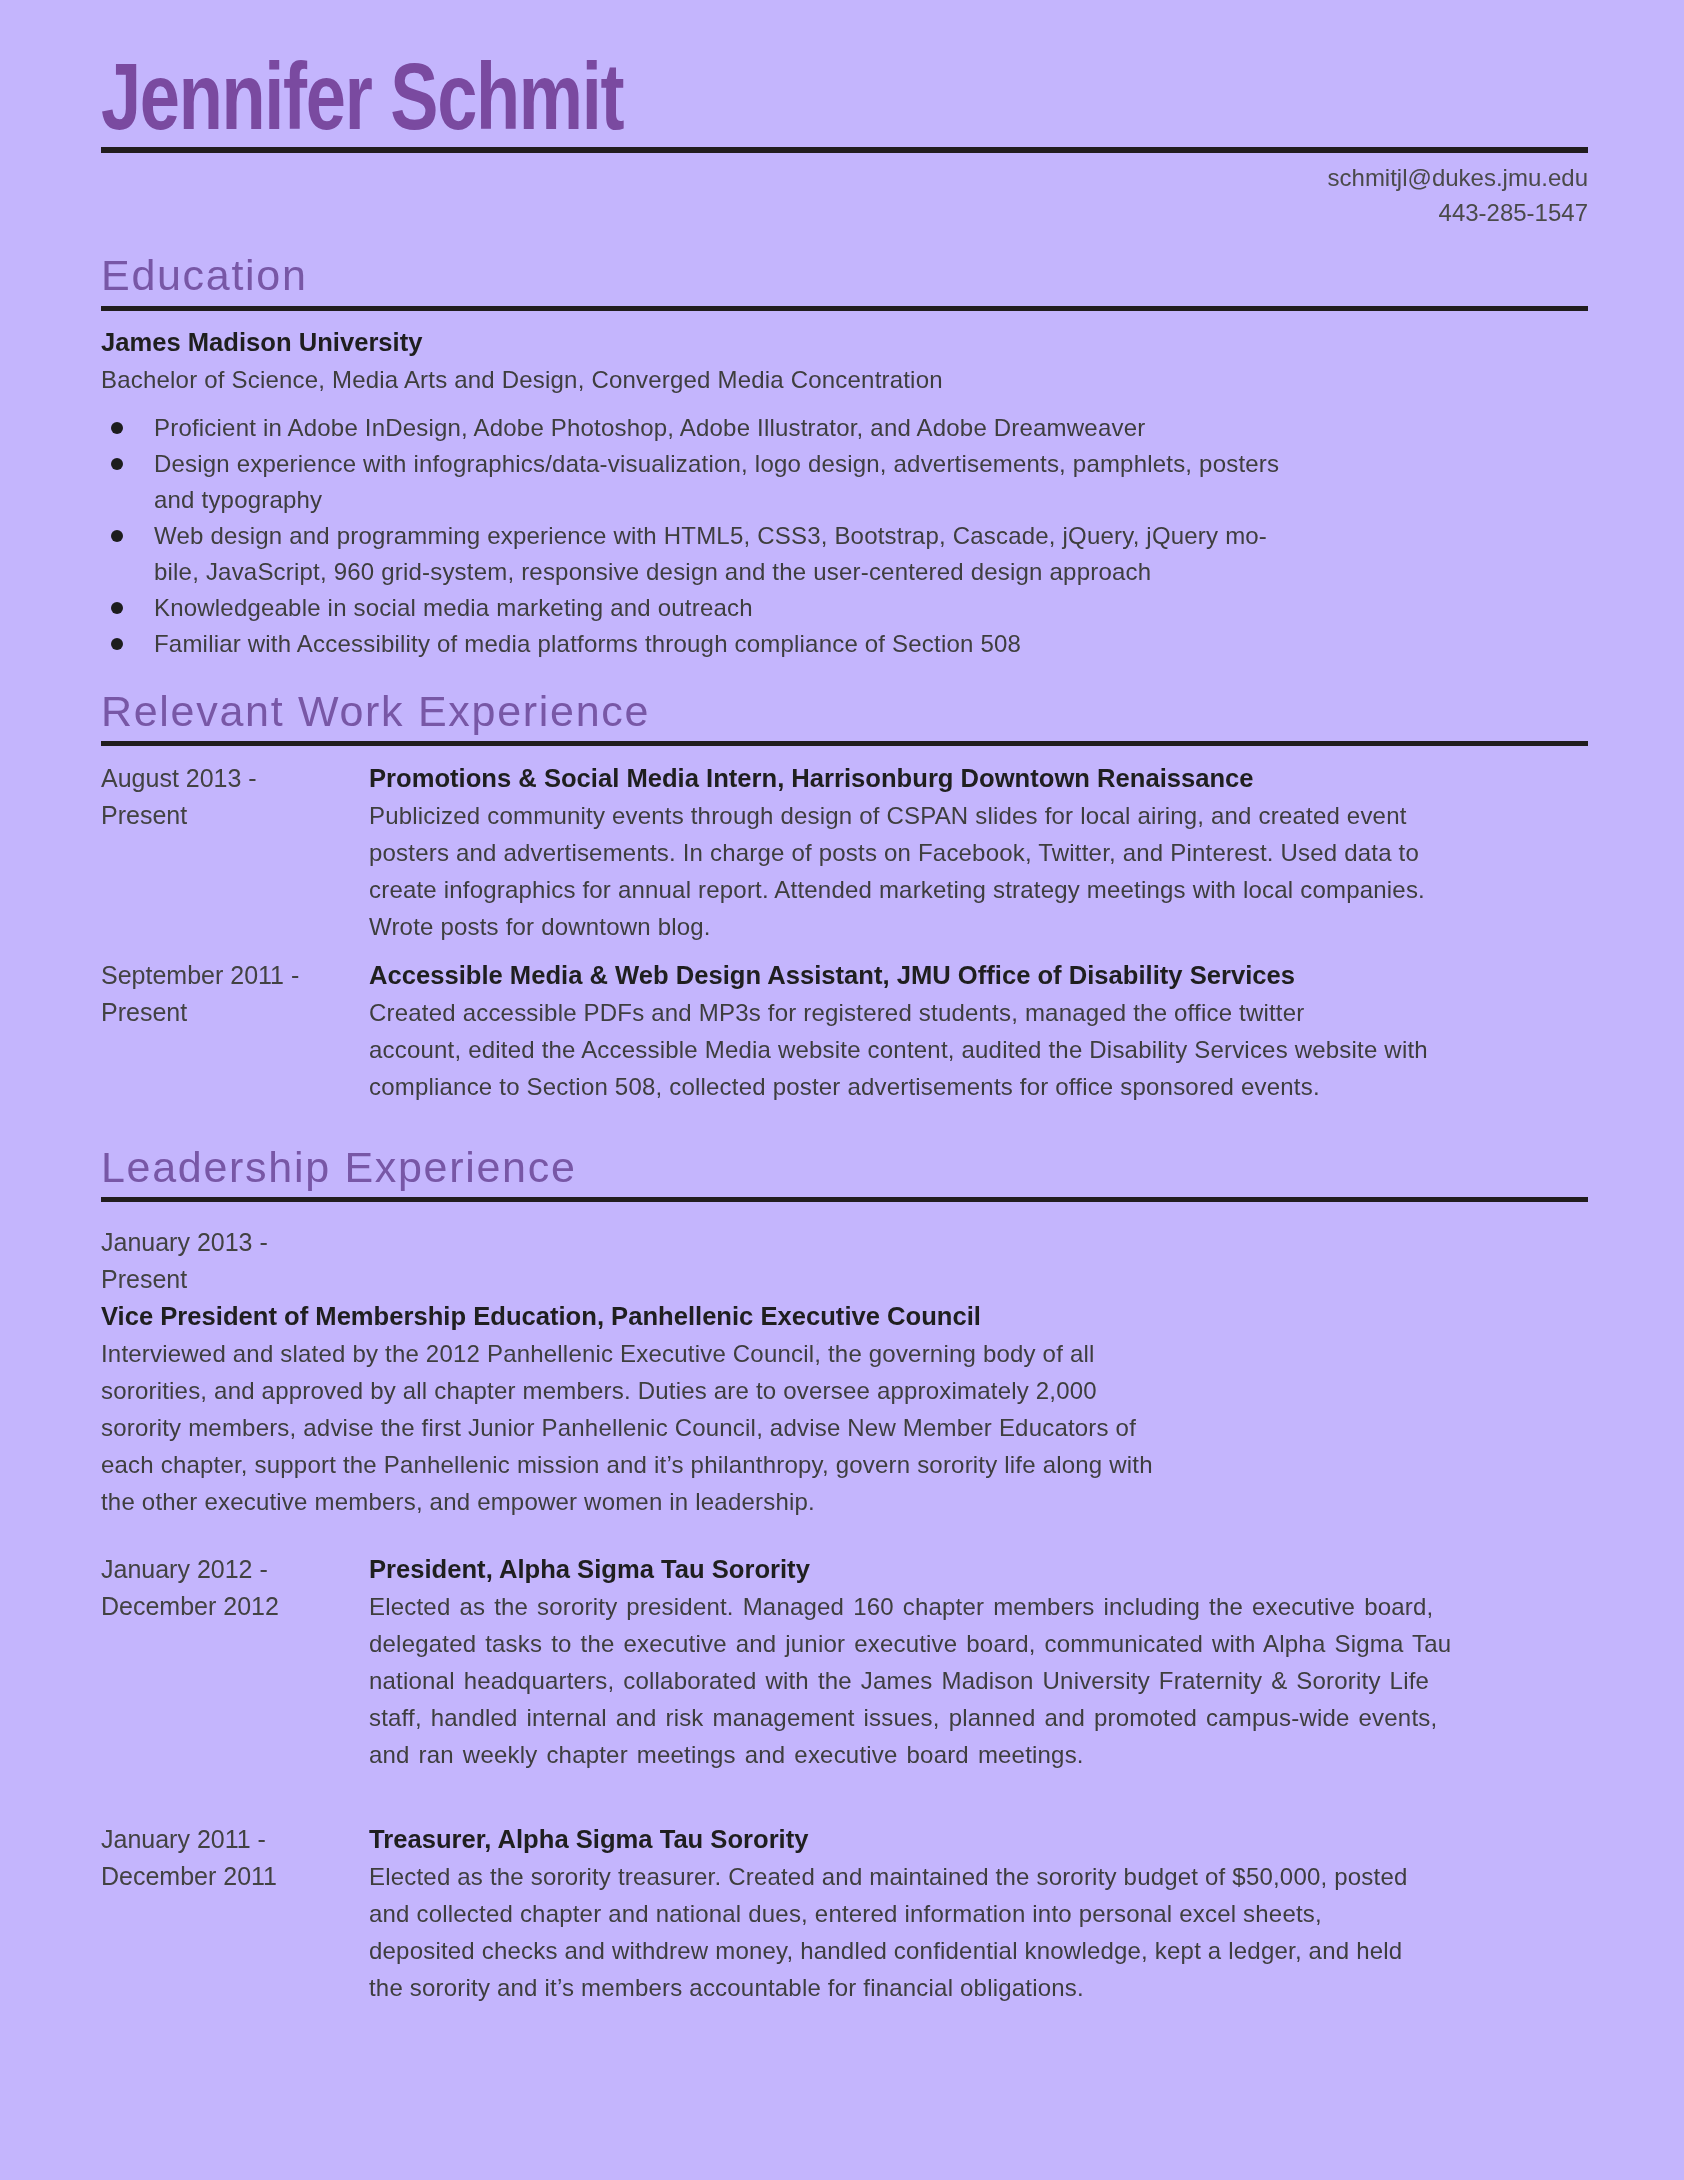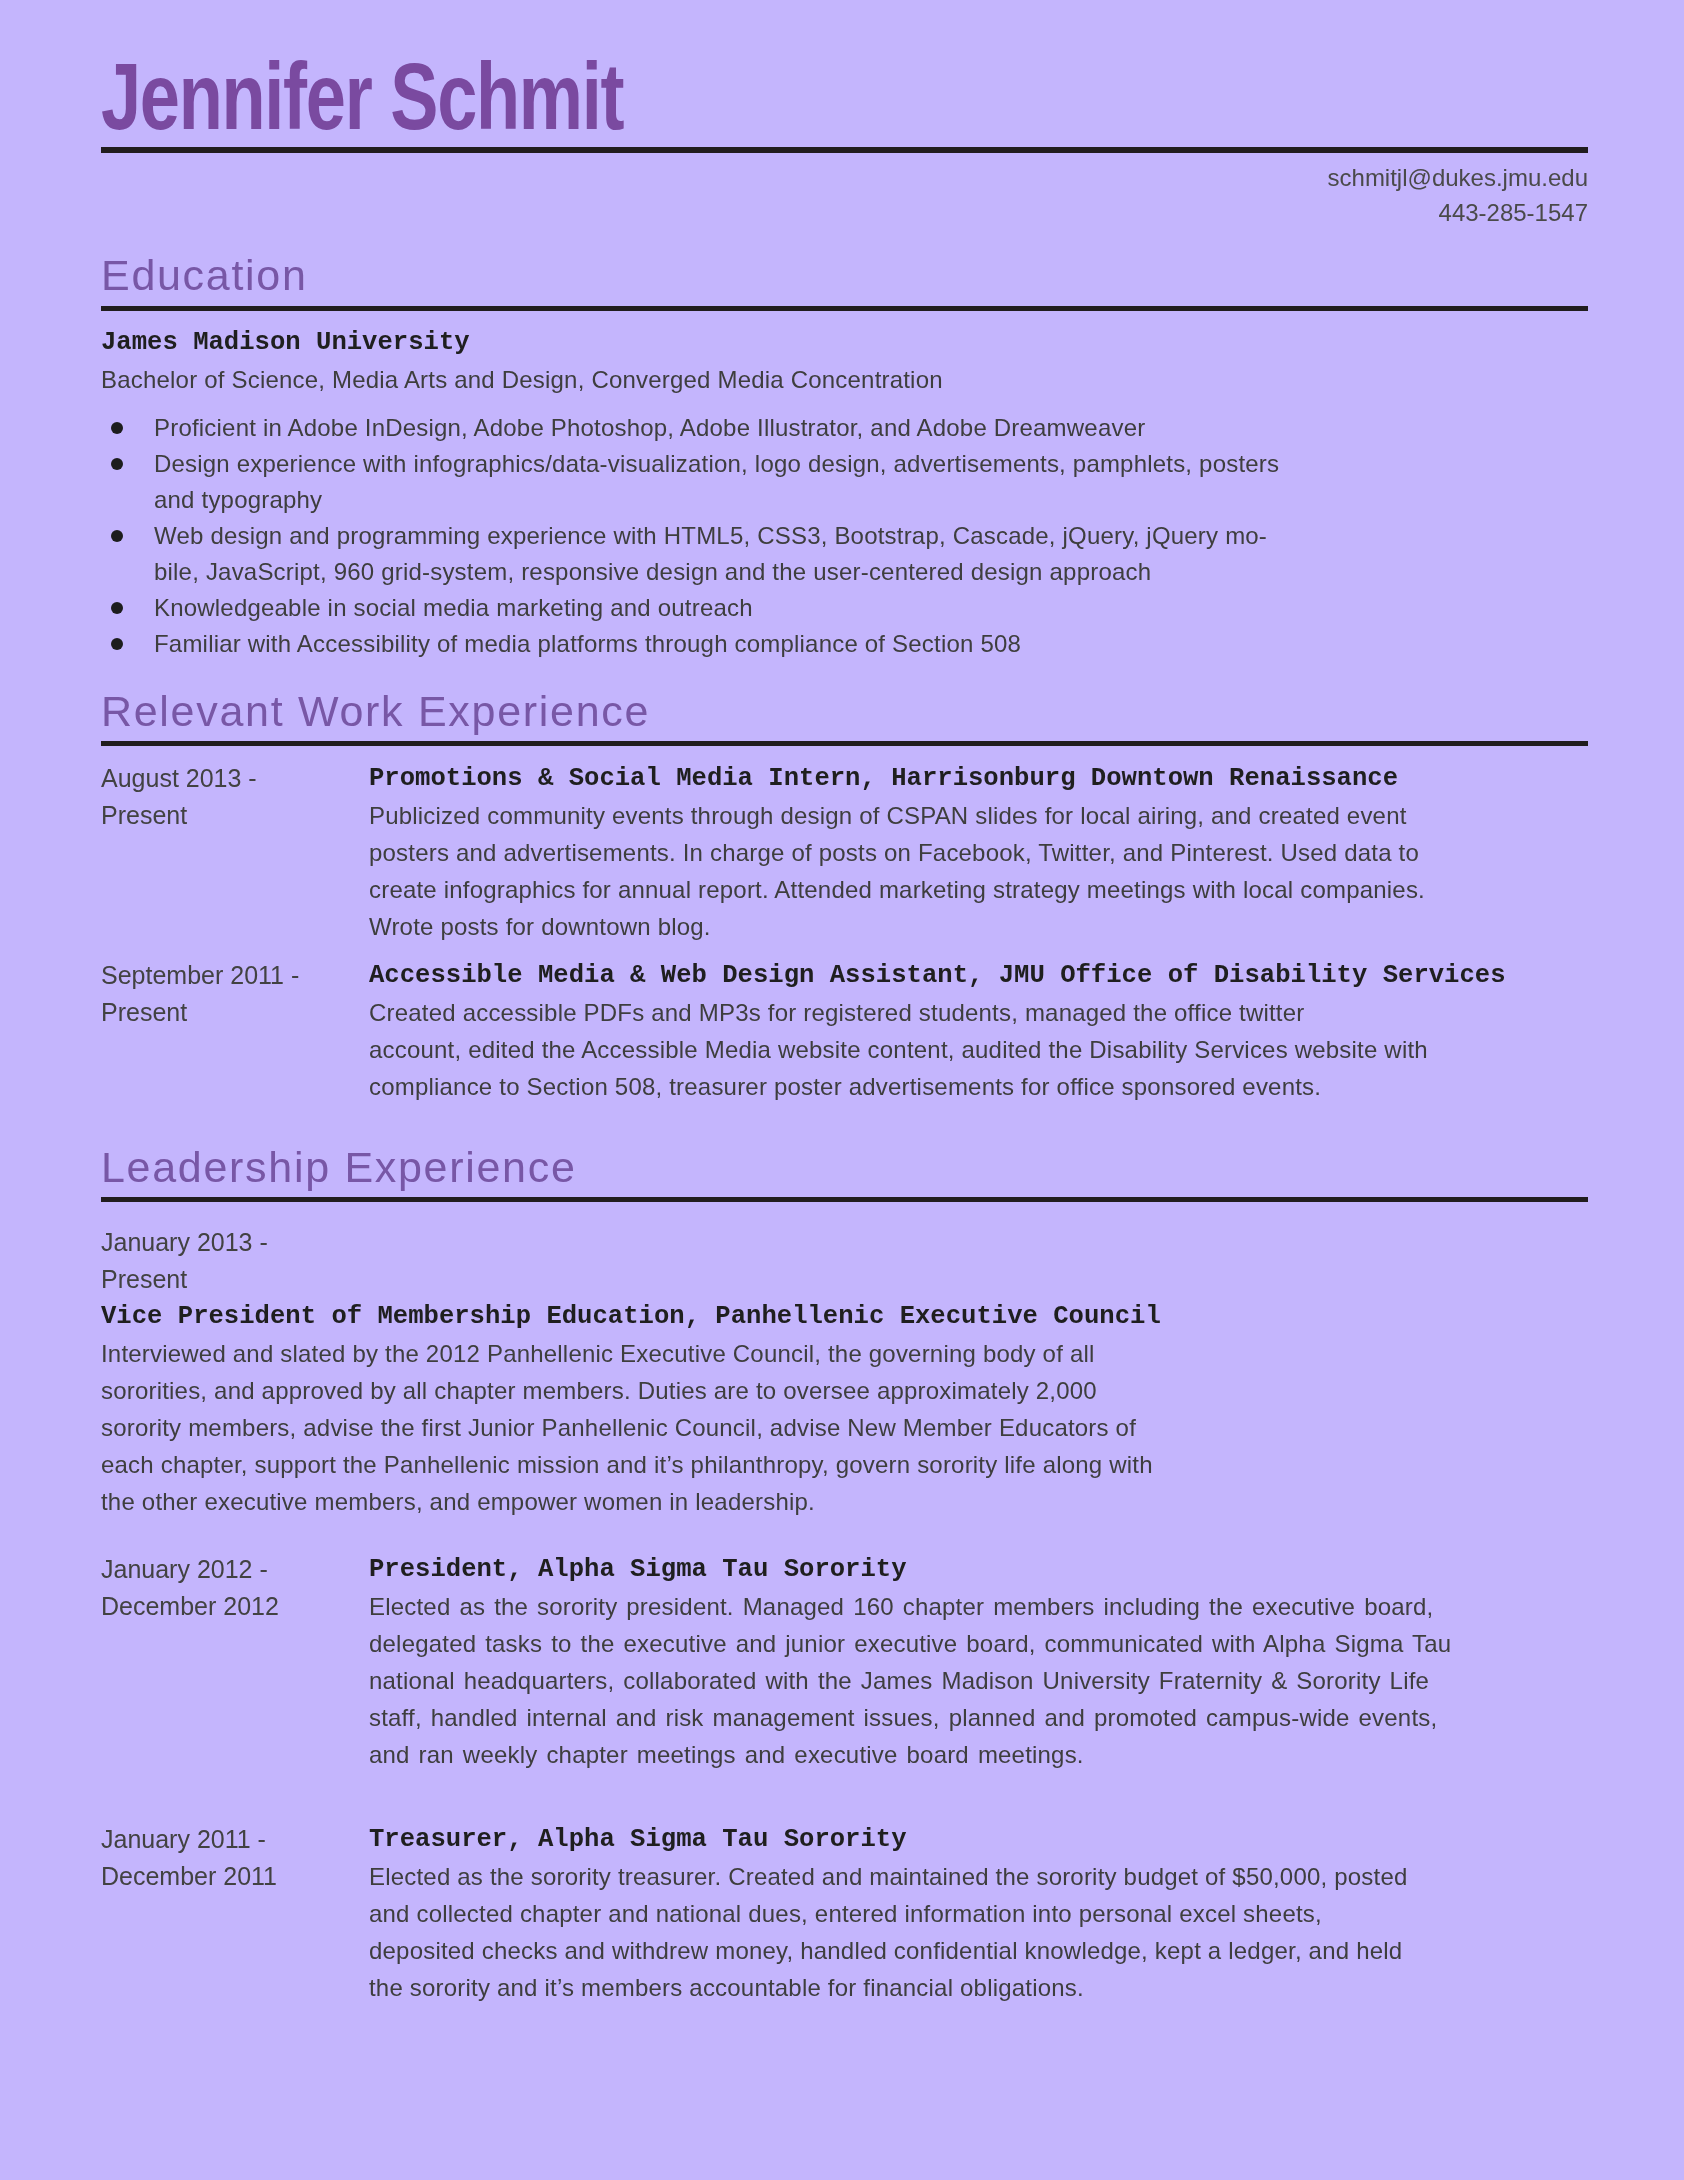--- a/index.html
+++ b/index.html
@@ -63,21 +63,21 @@
   .sec-leadership .row.l2 { margin-bottom: 48px; }
   .row .dates {
     flex: none; width: 268px;
     font-size: 25px; line-height: 37px;
     color: #424242;
     white-space: pre-line;
   }
   .row .content { flex: 1; min-width: 0; }
   .entry-title {
     font-size: 25.6px; font-weight: 700;
-    line-height: 37px; color: #1f1f1f; font-family: Liberation Mono, monospace;
+    line-height: 37px; color: #1f1f1f;
   }
   .entry-desc {
     font-size: 24px; line-height: 37px;
     color: #3e3e3e; letter-spacing: 0.2px;
     white-space: pre-line;
   }
   .entry-desc.justify { word-spacing: 2.1px; }
 
   
   .bullets { margin: 12px 0 0 0; padding: 0; list-style: none; }
@@ -145,21 +145,21 @@
 Wrote posts for downtown blog.</div>
         </div>
       </div>
       <div class="row">
         <div class="dates">September 2011 -
 Present</div>
         <div class="content">
           <div class="entry-title">Accessible Media &amp; Web Design Assistant, JMU Office of Disability Services</div>
           <div class="entry-desc">Created accessible PDFs and MP3s for registered students, managed the office twitter
 account, edited the Accessible Media website content, audited the Disability Services website with
-compliance to Section 508, treasurer poster advertisements for office sponsored events.</div>
+compliance to Section 508, collected poster advertisements for office sponsored events.</div>
         </div>
       </div>
     </div>
   </div>
 
   <div class="section sec-leadership">
     <div class="section-title">Leadership Experience</div>
     <div class="rows">
       <div class="row l1">
         <div class="dates">January 2013 -

